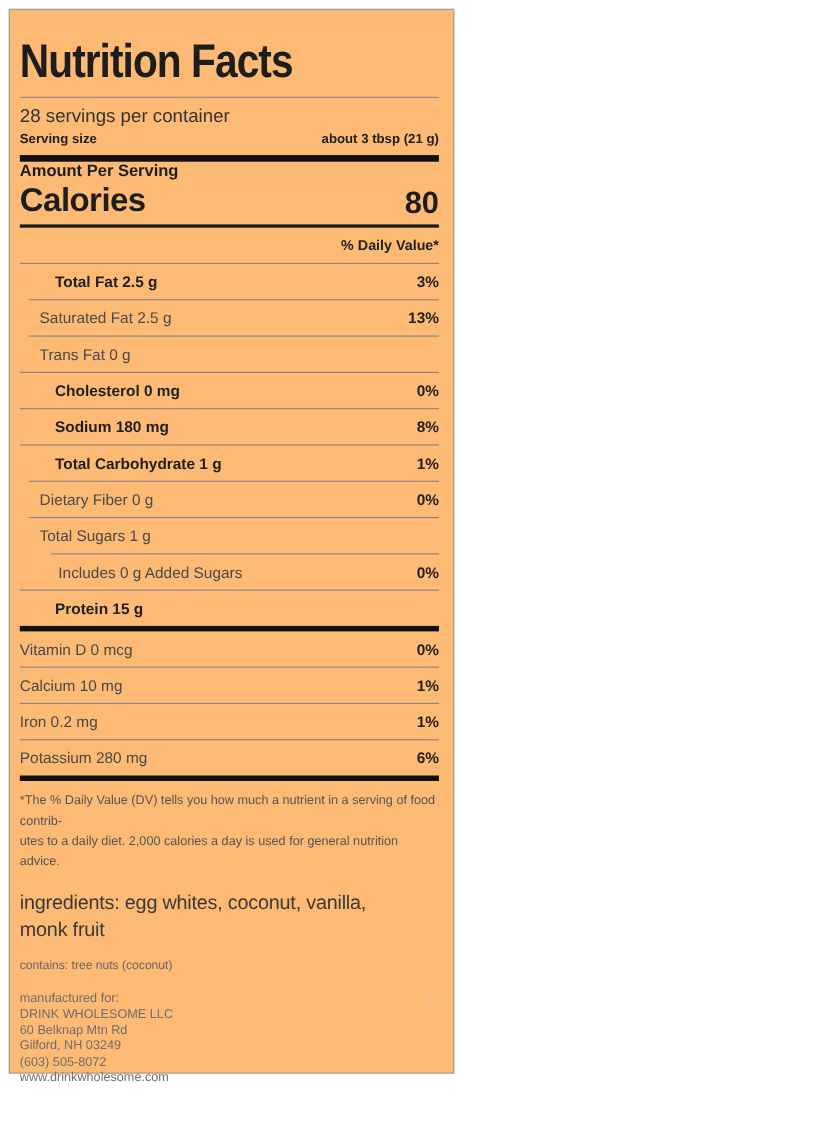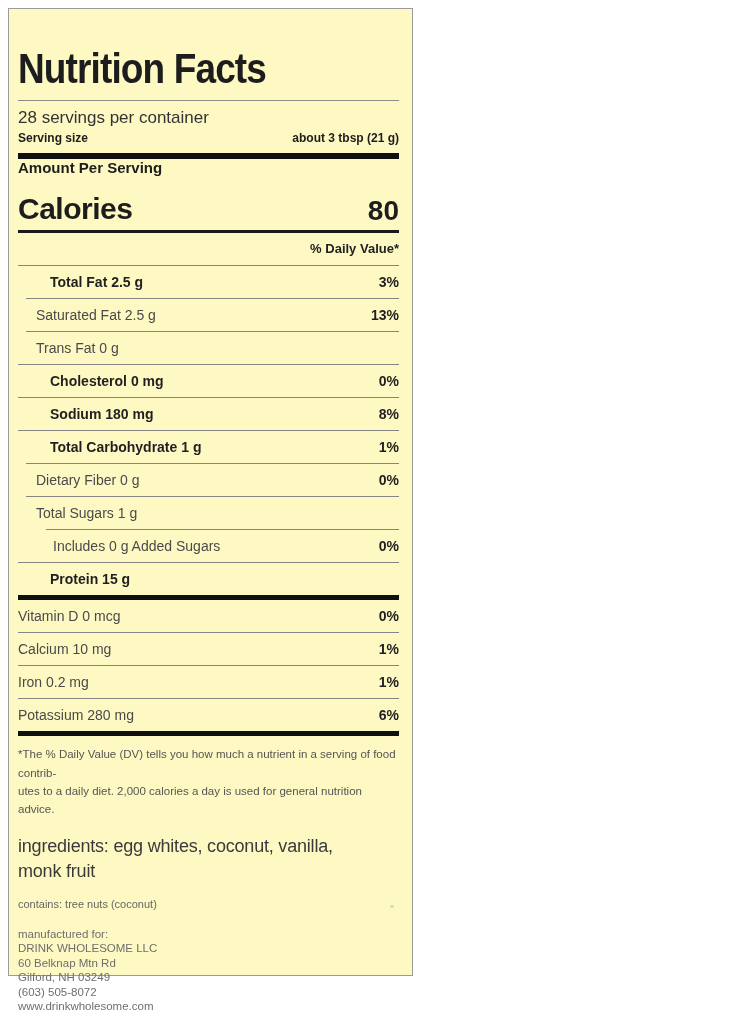--- a/index.html
+++ b/index.html
@@ -16,22 +16,22 @@
     overflow: hidden;
   }
   .label-box {
     position: absolute;
     left: 8px;
     top: 8px;
     width: 405px;
     height: 968px;
     box-sizing: border-box;
     border: 1px solid #9b9b9b;
-    background: #fef9c3;
-    padding: 12px 13px 0 9px;
+    background: #fdba74;
+    padding: 0 13px 0 9px;
     color: #222;
   }
   .nf-title {
     font-size: 43px;
     font-weight: bold;
     letter-spacing: -1px;
     margin: 24px 0 0 0;
     transform: scaleX(0.86);
     transform-origin: left center;
     white-space: nowrap;
@@ -58,21 +58,21 @@
   .bar6 { height: 6px; background: #101010; margin-top: 8px; }
   .aps {
     font-size: 15px;
     font-weight: bold;
     color: #1d1d1d;
   }
   .cal-row {
     display: flex;
     justify-content: space-between;
     align-items: flex-end;
-    margin-top: 16px;
+    margin-top: 2px;
   }
   .cal-label { font-size: 30px; font-weight: bold; letter-spacing: -0.5px; color: #1d1d1d; line-height: 1.1; }
   .cal-value { font-size: 28px; font-weight: bold; color: #1d1d1d; line-height: 1; }
   .rule3 { height: 3px; background: #1a1a1a; margin-top: 5px; }
   .dv-header {
     text-align: right;
     font-size: 13px;
     font-weight: bold;
     padding: 8px 0 9px 0;
     color: #222;

